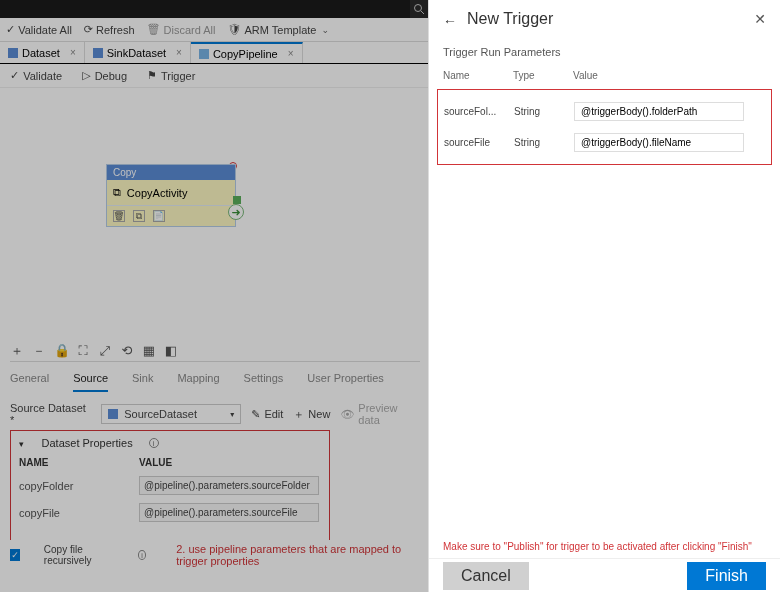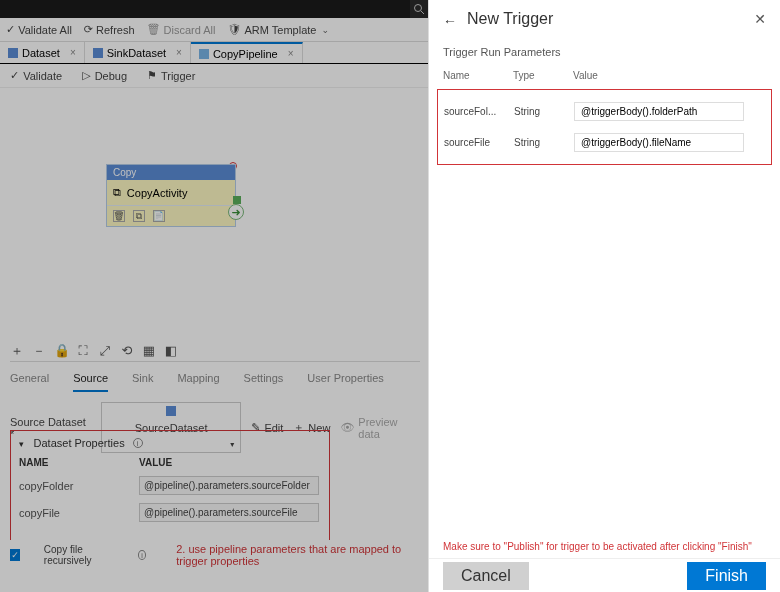--- a/index.html
+++ b/index.html
@@ -44,28 +44,28 @@
 .zoomrow .z { width: 14px; text-align: center; }
 
 
 .lowtabs { position: absolute; top: 366px; left: 10px; width: 410px; display: flex; gap: 24px; font-size: 11px; color: #888; }
 .lowtabs .lt { padding: 6px 0; }
 .lowtabs .lt.active { color: #222; border-bottom: 2px solid #0078d4; }
 
 
 .srow { position: absolute; top: 402px; left: 10px; width: 410px; display: flex; align-items: center; gap: 10px; font-size: 11px; color: #444; }
 .srow .label { color: #444; }
-.srow .select { border: 1px solid #ccc; padding: 3px 6px; display: flex; align-items: center; gap: 6px; min-width: 140px; flex-direction: column; }
+.srow .select { border: 1px solid #ccc; padding: 3px 6px; display: flex; align-items: center; gap: 6px; min-width: 140px; }
 .srow .arrow { margin-left: auto; font-size: 8px; }
 .srow .edit, .srow .new, .srow .prev { display: flex; align-items: center; gap: 4px; }
 .srow .prev { color: #aaa; }
 
 
 .dprop { position: absolute; top: 430px; left: 10px; width: 320px; height: 114px; border: 1px solid #d13438; padding: 6px 8px; font-size: 11px; color: #444; }
-.dprop .title { font-size: 11px; color: #333; display: flex; align-items: center; gap: 8px; }
+.dprop .title { font-size: 11px; color: #333; display: flex; align-items: center; gap: 16px; }
 .dprop .tri::before { content: "▾"; font-size: 9px; margin-right: 2px; }
 .dprop .info { width: 10px; height: 10px; border: 1px solid #888; border-radius: 50%; font-size: 7px; display: inline-flex; align-items: center; justify-content: center; color: #666; }
 .dprop .hdr { display: flex; margin-top: 8px; font-size: 10px; font-weight: bold; color: #333; }
 .dprop .hdr .c1 { width: 120px; }
 .dprop .row { display: flex; align-items: center; margin-top: 8px; }
 .dprop .row .c1 { width: 120px; color: #555; }
 .dprop .row .inp { border: 1px solid #ccc; padding: 3px 4px; font-size: 10px; width: 180px; background: #f7f7f7; color: #444; }
 
 
 .copyrec { position: absolute; top: 540px; left: 10px; width: 410px; display: flex; align-items: center; gap: 24px; font-size: 10px; color: #444; background: #fff; height: 30px; }

